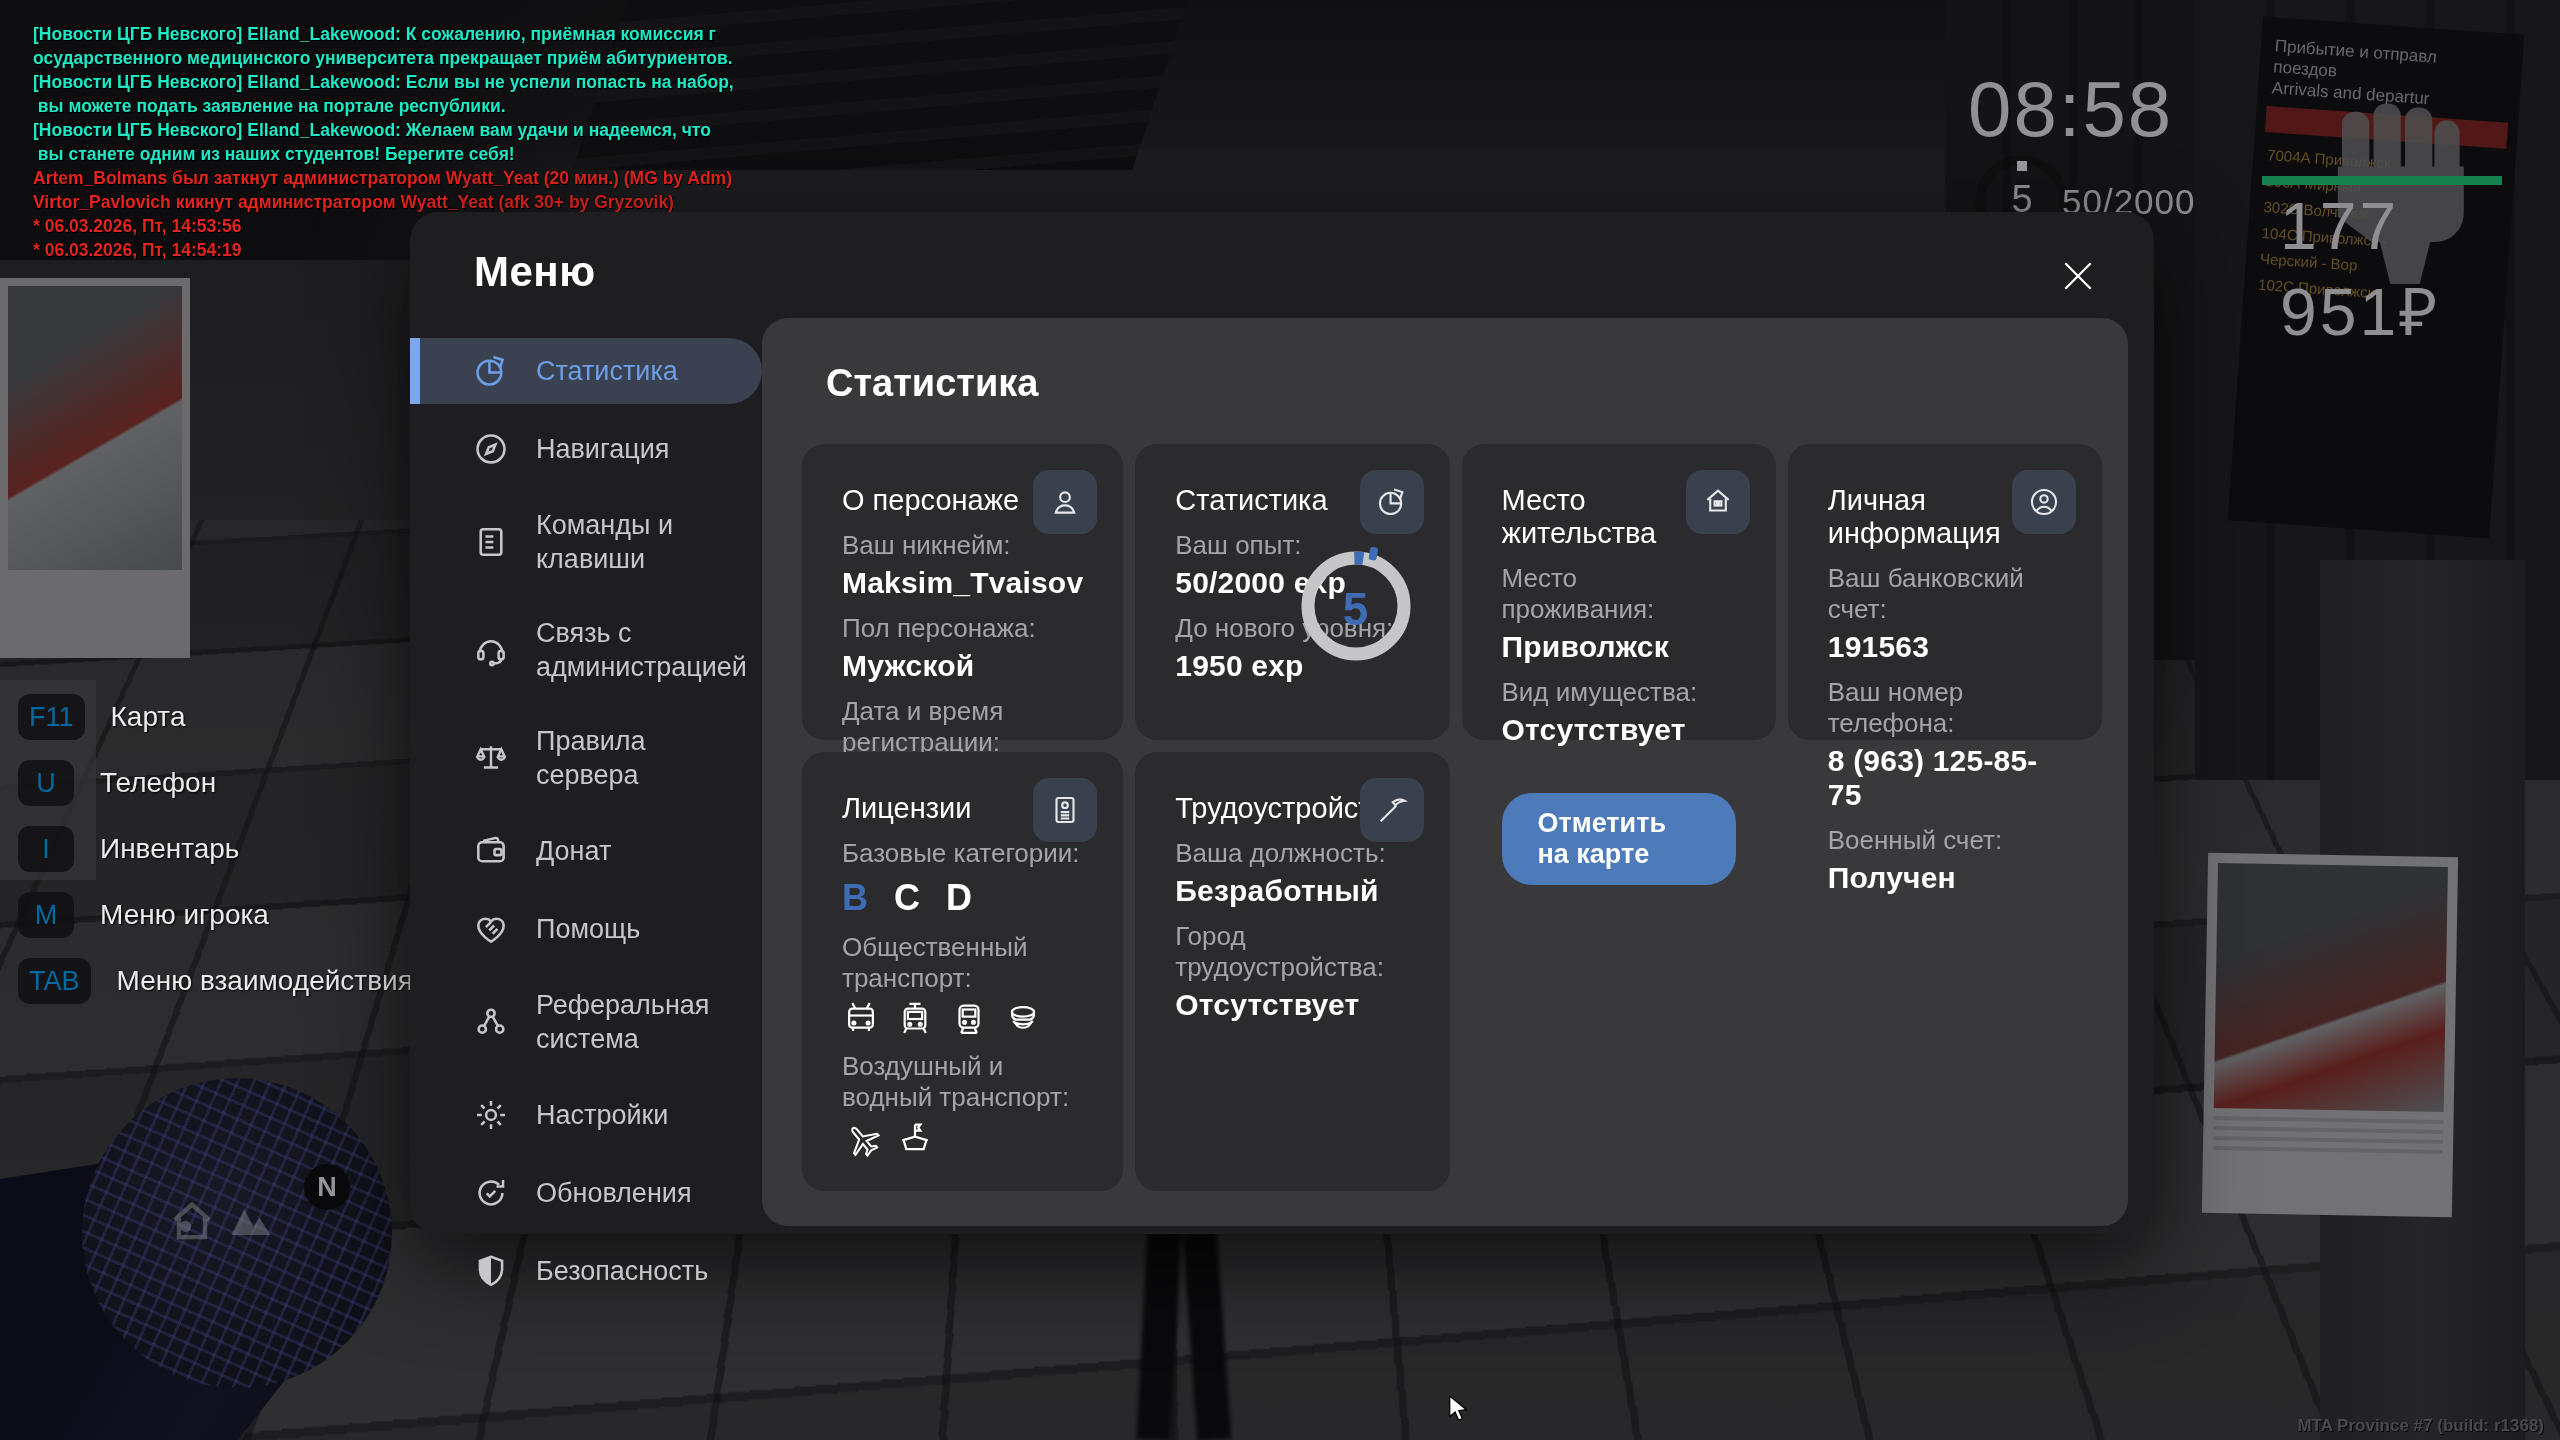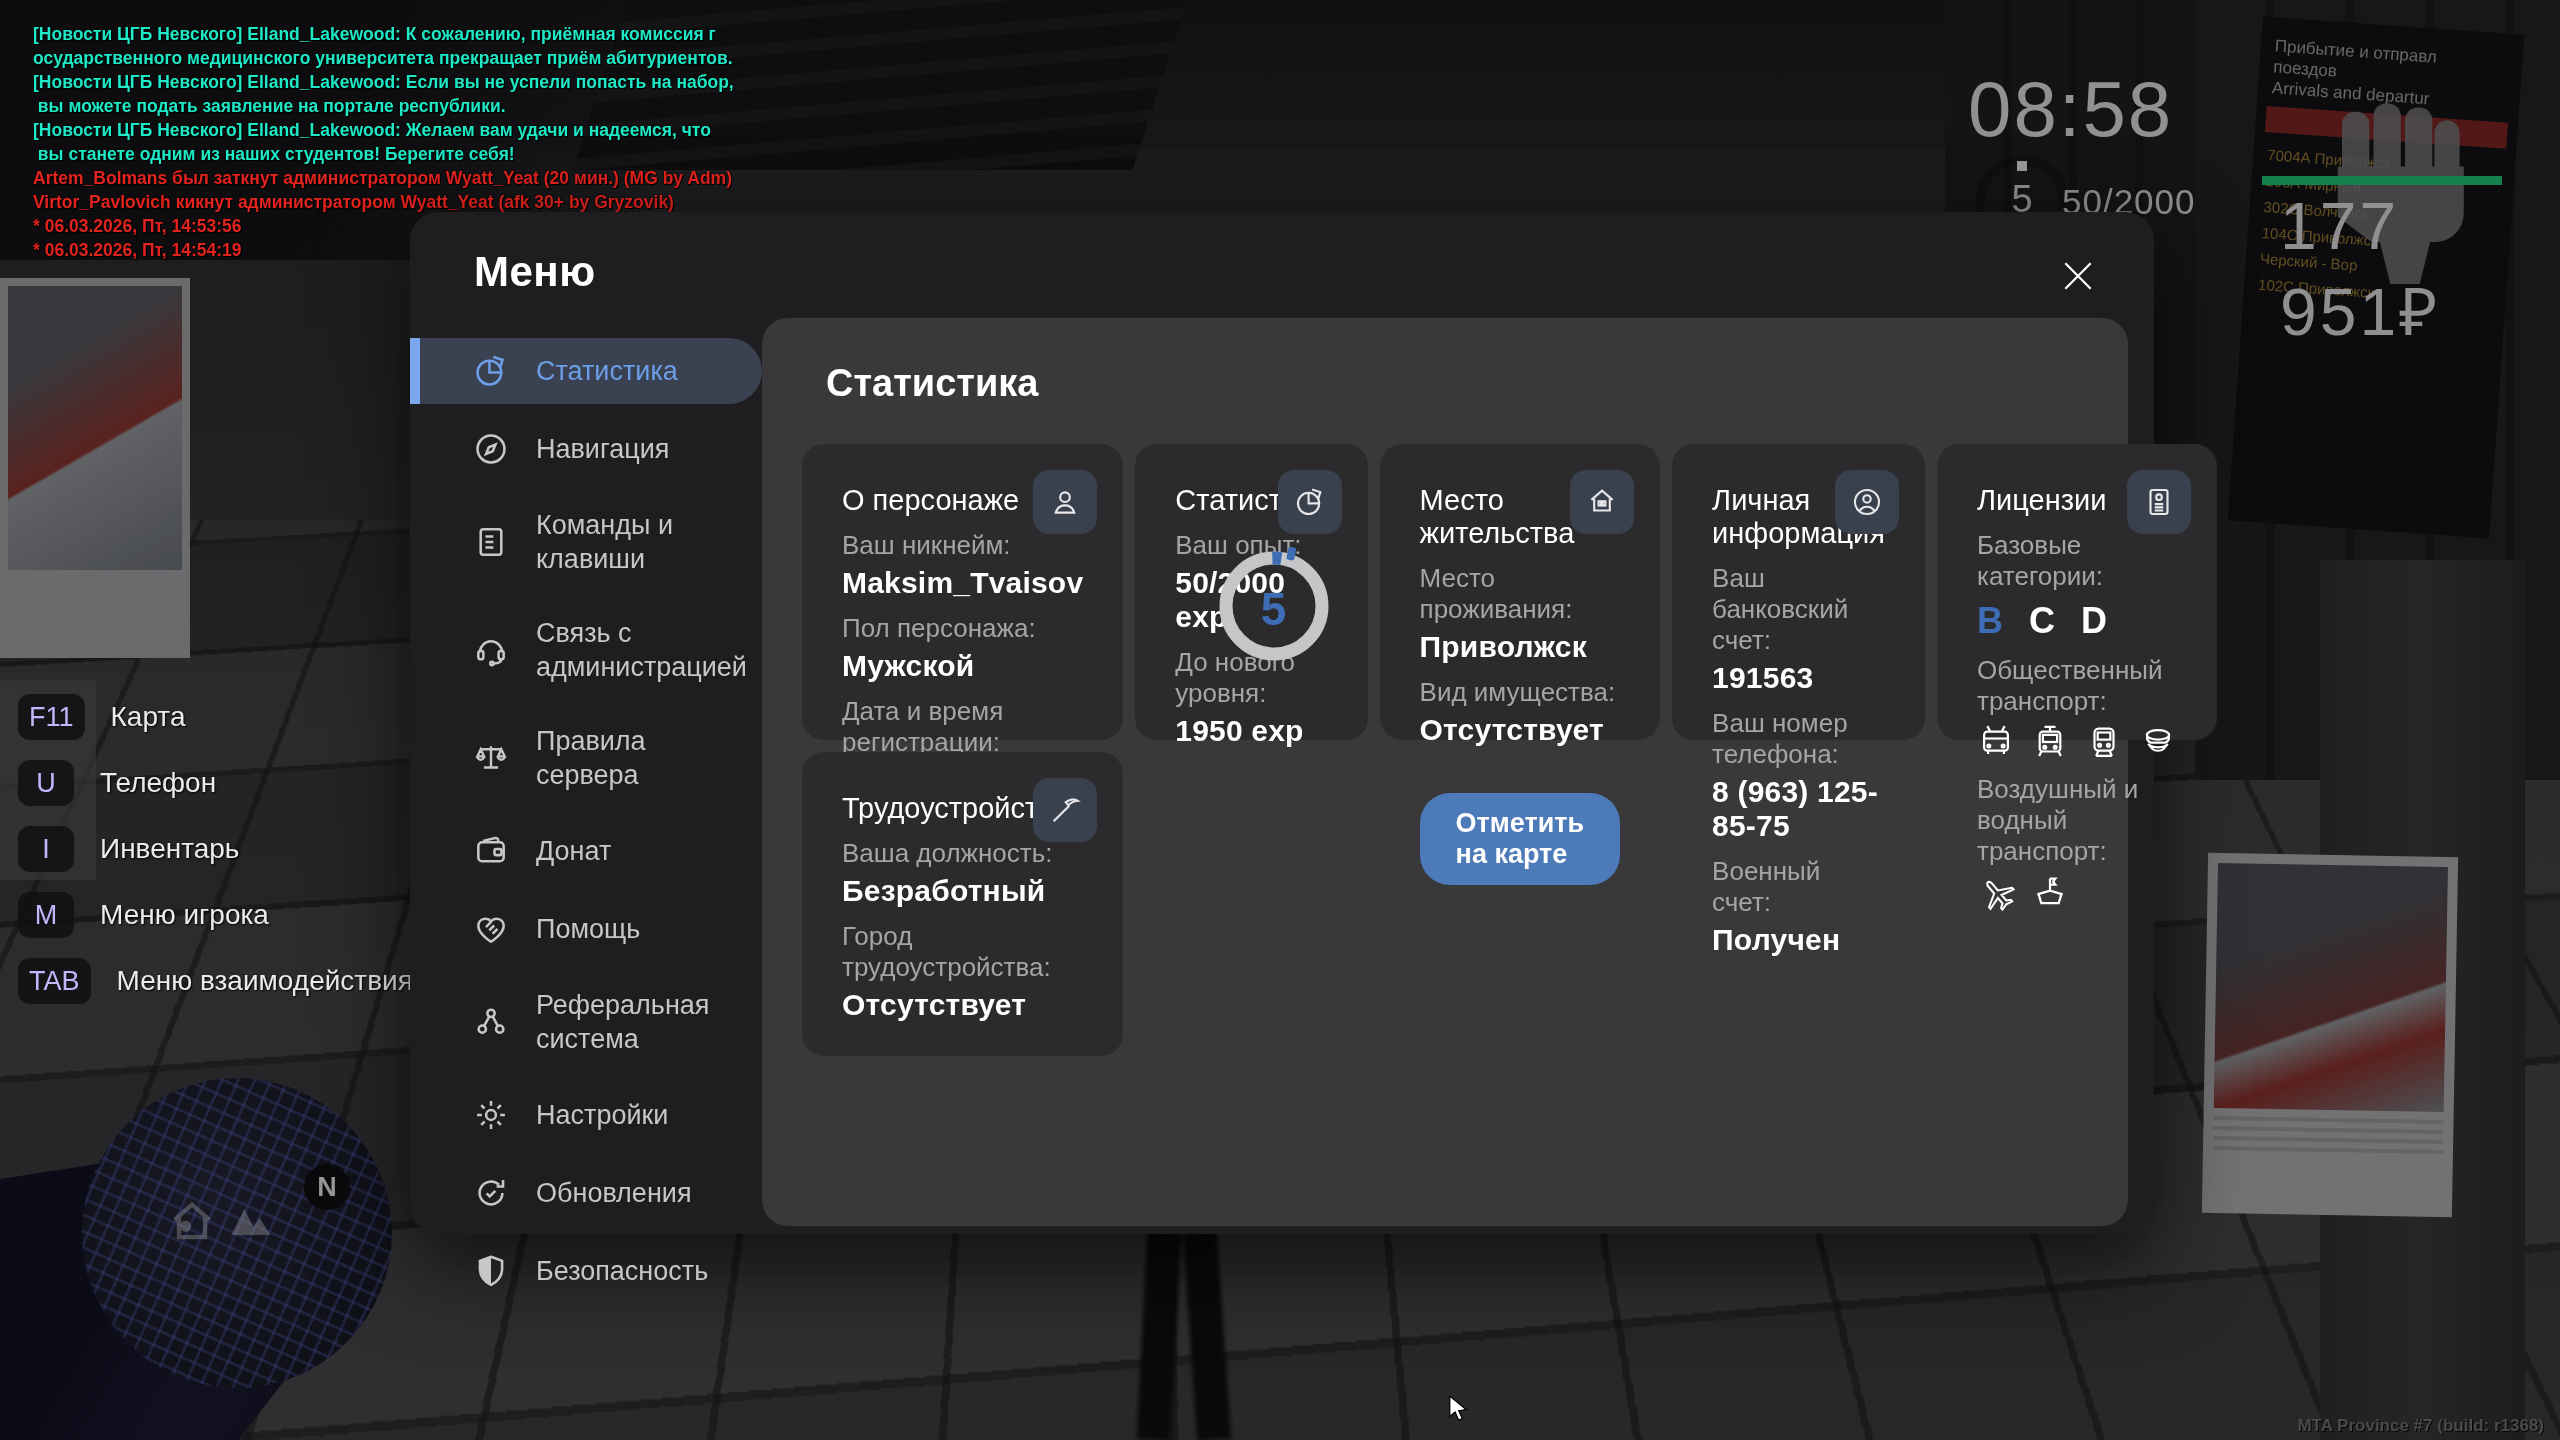--- a/index.html
+++ b/index.html
@@ -53,21 +53,21 @@
   .clock{position:absolute;left:1968px;top:64px;width:220px;color:#919194;font-size:78px;font-weight:300;letter-spacing:2px;}
   .lvlring{position:absolute;left:1972px;top:152px;}
   .lvl-num{position:absolute;left:1998px;top:178px;width:48px;text-align:center;color:#8e8e91;font-size:38px;font-weight:400;}
   .exp-cur{position:absolute;left:2062px;top:182px;color:#8e8e91;font-size:35px;letter-spacing:1px;}
   .moneybar{position:absolute;left:2262px;top:176px;width:240px;height:9px;background:#15814e;}
   .money{position:absolute;left:2280px;top:188px;width:240px;color:#8f8f92;font-size:66px;font-weight:300;letter-spacing:3px;font-family:Liberation Sans, sans-serif;}
 
   .hotkeys{position:absolute;left:18px;top:694px;}
   .hotkey{display:flex;align-items:center;height:46px;margin-bottom:20px;}
   .hk-key{min-width:34px;padding:0 11px;height:46px;border-radius:12px;background:rgba(16,16,18,.82);
-          color:#c4b5fd;font-size:27px;display:flex;align-items:center;justify-content:center;}
+          color:#0369a1;font-size:27px;display:flex;align-items:center;justify-content:center;}
   .hk-label{margin-left:26px;color:#ececee;font-size:28px;text-shadow:1px 1px 2px rgba(0,0,0,.9);}
 
   .minimap{position:absolute;left:82px;top:1078px;width:310px;height:310px;border-radius:50%;overflow:hidden;
            background:radial-gradient(circle at 42% 40%,#191926 0%,#12121c 55%,#0d0d14 100%);}
   .minimap .grid{position:absolute;inset:-40px;
            background:repeating-linear-gradient(24deg,rgba(64,68,132,.30) 0 3px,transparent 3px 15px),
                       repeating-linear-gradient(114deg,rgba(64,68,132,.30) 0 3px,transparent 3px 15px);}
   .mm-icons{position:absolute;left:84px;top:118px;display:flex;gap:6px;opacity:.4;color:#9a9a9c;}
   .compass{position:absolute;left:304px;top:1164px;width:46px;height:46px;border-radius:50%;background:#0a0a0c;
            color:#98989b;font-size:27px;font-weight:bold;display:flex;align-items:center;justify-content:center;}
@@ -81,21 +81,21 @@
 
   .sidebar{position:absolute;left:0;top:126px;width:352px;display:flex;flex-direction:column;gap:12px;}
   .side-item{position:relative;display:flex;align-items:center;gap:26px;padding:14px 16px 14px 62px;color:#c7c7c9;cursor:pointer;}
   .side-item .svgi{flex:0 0 auto;}
   .side-item span{font-size:27px;line-height:34px;max-width:212px;}
   .side-item.active{background:#3a4150;border-radius:0 44px 44px 0;color:#6d9fe8;}
   .side-item.active::before{content:"";position:absolute;left:0;top:0;bottom:0;width:10px;background:#7ba7ee;}
 
   .content{position:absolute;left:352px;top:106px;right:26px;bottom:8px;background:#39393b;border-radius:26px;}
   .section-title{position:absolute;left:64px;top:44px;color:#fff;font-size:38px;font-weight:bold;}
-  .cards{position:absolute;left:40px;right:26px;top:126px;display:grid;grid-template-columns:repeat(5,1fr);
+  .cards{position:absolute;left:40px;right:26px;top:126px;display:grid;grid-template-columns:repeat(4,1fr);
          grid-template-rows:296px auto;column-gap:54px;row-gap:52px;align-content:start;gap:12px;}
   .card{position:relative;background:#2b2b2d;border-radius:22px;padding:34px 40px;box-sizing:border-box;}
   .c-title{color:#fff;font-size:29px;font-weight:500;max-width:250px;padding-top:6px;}
   .badge{position:absolute;top:26px;right:26px;width:64px;height:64px;border-radius:16px;background:#39414e;
          display:flex;align-items:center;justify-content:center;color:#e8e8ea;}
   .f-label{color:#a5a5a7;font-size:26px;margin-top:13px;}
   .f-value{color:#fff;font-size:30px;font-weight:bold;margin-top:5px;letter-spacing:.2px;}
   .map-btn{display:inline-block;margin-top:46px;padding:15px 36px;background:#4d7ab8;border-radius:30px;
            color:#fff;font-size:27px;font-weight:bold;cursor:pointer;}
   .ring{position:absolute;right:32px;top:100px;width:124px;height:124px;}

